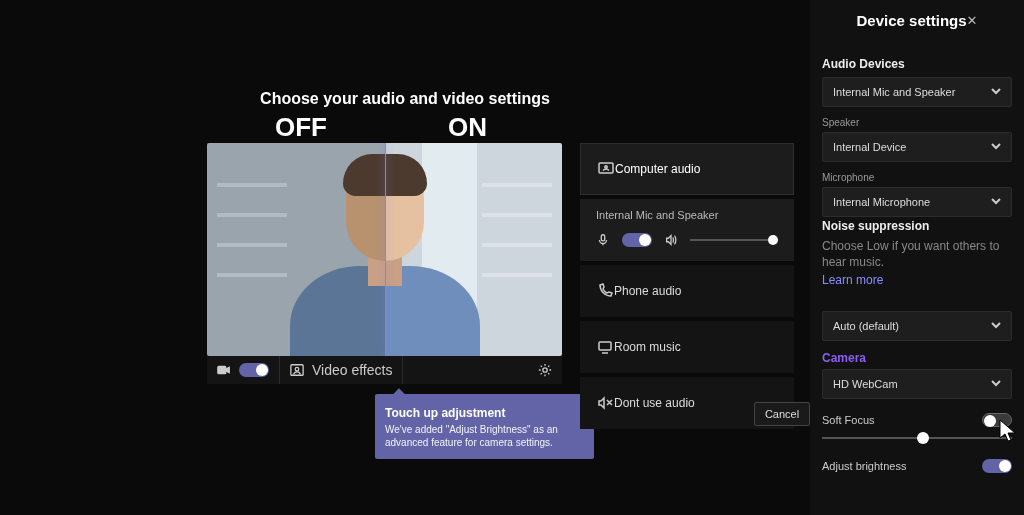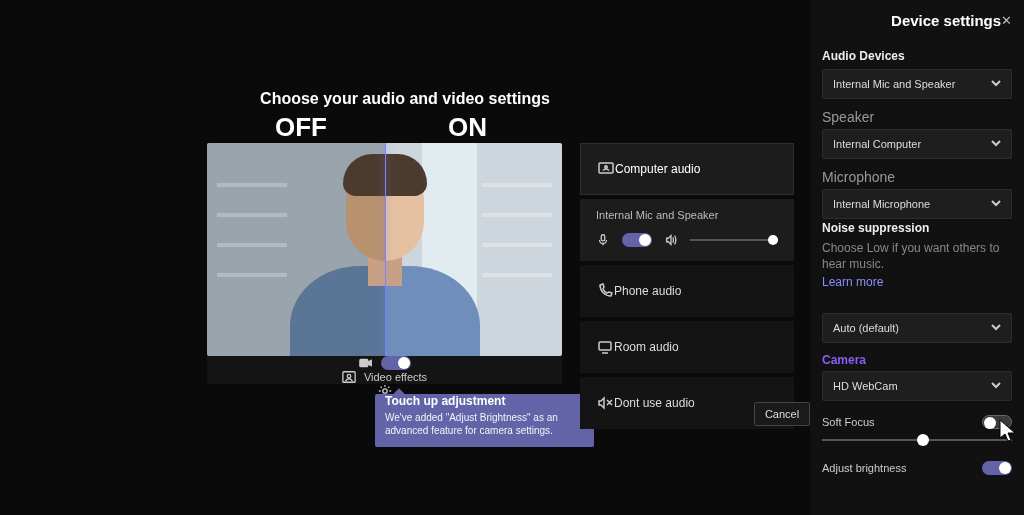--- a/index.html
+++ b/index.html
@@ -65,43 +65,42 @@
     position: absolute; bottom: 160px; left: 50%; transform: translateX(-50%);
     width: 84px; height: 42px;
     background: #4d3a2e; border-radius: 42px 42px 18px 18px;
   }
   .preview .divider {
     position: absolute; left: 50%; top: 0; bottom: 0; width: 1px;
     background: #7b83ff; box-shadow: 0 0 8px #7b83ff;
   }
   .preview-bar {
     position: absolute; left: 207px; top: 356px; width: 355px; height: 28px;
-    background: #141414; display: flex; align-items: center; font-size: 11px;
+    background: #141414; display: flex; align-items: center; font-size: 14px;
     color: #ccc;
-    flex-direction: column;
   }
   .pb-cell { display: flex; align-items: center; gap: 8px; padding: 0 10px; height: 100%; }
   .pb-sep { width: 1px; height: 100%; background: #2a2a2a; }
   .toggle {
     width: 30px; height: 14px; border-radius: 7px; position: relative;
   }
   .toggle.on { background: #6264a7; }
   .toggle.off { background: #3a3a3a; border: 1px solid #666; }
   .toggle .knob {
     position: absolute; top: 1px; width: 12px; height: 12px; background: #fff; border-radius: 50%;
   }
   .toggle.on .knob { right: 1px; }
   .toggle.off .knob { left: 1px; }
   .icon { width: 14px; height: 14px; display: inline-flex; align-items: center; justify-content: center; }
   .icon svg { width: 14px; height: 14px; stroke: #ccc; fill: none; stroke-width: 1.5; }
   .preview-bar .spacer { flex: 1; }
 
   .tooltip {
     position: absolute; left: 375px; top: 394px; width: 219px;
-    background: #6264a7; color: #fff; padding: 0 10px 10px; border-radius: 2px;
+    background: #6264a7; color: #fff; padding: 12px 10px 10px; border-radius: 2px;
   }
   .tooltip::before {
     content: ""; position: absolute; top: -4px; left: 20px;
     width: 8px; height: 8px; background: #6264a7; transform: rotate(45deg);
   }
   .tooltip .tt-title { font-weight: 600; font-size: 12px; margin-bottom: 3px; }
   .tooltip .tt-body { font-size: 10px; line-height: 1.3; opacity: .92; }
 
   .audio-col {
     position: absolute; left: 580px; top: 143px; width: 214px;
@@ -128,25 +127,25 @@
     border: 1px solid #444; background: #1a1a1a; color: #ddd;
     font-size: 11px; display: flex; align-items: center; justify-content: center;
     border-radius: 2px;
   }
 
   
   .panel {
     position: absolute; right: 0; top: 0; width: 214px; height: 515px;
     background: #111; padding: 12px 12px 0;
   }
-  .panel-title-row { display: flex; align-items: center; justify-content: flex-end; margin-bottom: 20px; }
+  .panel-title-row { display: flex; align-items: center; justify-content: center; margin-bottom: 28px; }
   .panel-title { font-size: 15px; font-weight: 600; color: #fff; }
   .close-x { color: #bbb; font-size: 13px; cursor: pointer; }
   .section-label { font-size: 12px; font-weight: 600; color: #eee; margin-top: 6px; margin-bottom: 6px; }
-  .mini-label { font-size: 14px; color: #999; margin-top: 10px; margin-bottom: 4px; }
+  .mini-label { font-size: 10px; color: #999; margin-top: 10px; margin-bottom: 4px; }
   .dropdown {
     height: 30px; background: #1e1e1e; border: 1px solid #2c2c2c; border-radius: 2px;
     display: flex; align-items: center; justify-content: space-between; padding: 0 10px;
     font-size: 11px; color: #ddd;
   }
   .chevron svg { width: 10px; height: 10px; stroke: #ccc; fill: none; stroke-width: 2; }
   .help-text { font-size: 12px; color: #888; line-height: 1.3; margin-top: 3px; }
   .link { color: #8a8cff; }
   .panel .toggle-row { display: flex; align-items: center; justify-content: space-between; margin-top: 14px; font-size: 11px; color: #ccc; }
   .slider-line { margin-top: 10px; height: 2px; background: #555; position: relative; }
@@ -259,21 +258,21 @@
       </span>
       <span class="opt-label">Phone audio</span>
     </div>
     <div class="audio-opt">
       <span class="icon">
         <svg viewBox="0 0 18 18">
             <rect x="3" y="4" width="12" height="8" rx="1"></rect>
             <path d="M6 15h6"></path>
           </svg>
       </span>
-      <span class="opt-label">Room audio</span>
+      <span class="opt-label">Room music</span>
     </div>
     <div class="audio-opt">
       <span class="icon">
         <svg viewBox="0 0 18 18">
             <path d="M3 7h2l3-3v10l-3-3H3zM11 6l5 5M16 6l-5 5"></path>
           </svg>
       </span>
       <span class="opt-label">Dont use audio</span>
     </div>
   </div>
@@ -290,21 +289,21 @@
   <div class="section-label">Audio Devices</div>
   <div class="dropdown">
     <span>Internal Mic and Speaker</span>
     <span class="chevron"><svg viewBox="0 0 10 10">
           <path d="M1 3l4 4 4-4"></path>
         </svg></span>
   </div>
 
   <div class="mini-label">Speaker</div>
   <div class="dropdown">
-    <span>Internal Computer</span>
+    <span>Internal Device</span>
     <span class="chevron"><svg viewBox="0 0 10 10">
           <path d="M1 3l4 4 4-4"></path>
         </svg></span>
   </div>
 
   <div class="mini-label">Microphone</div>
   <div class="dropdown">
     <span>Internal Microphone</span>
     <span class="chevron"><svg viewBox="0 0 10 10">
           <path d="M1 3l4 4 4-4"></path>

